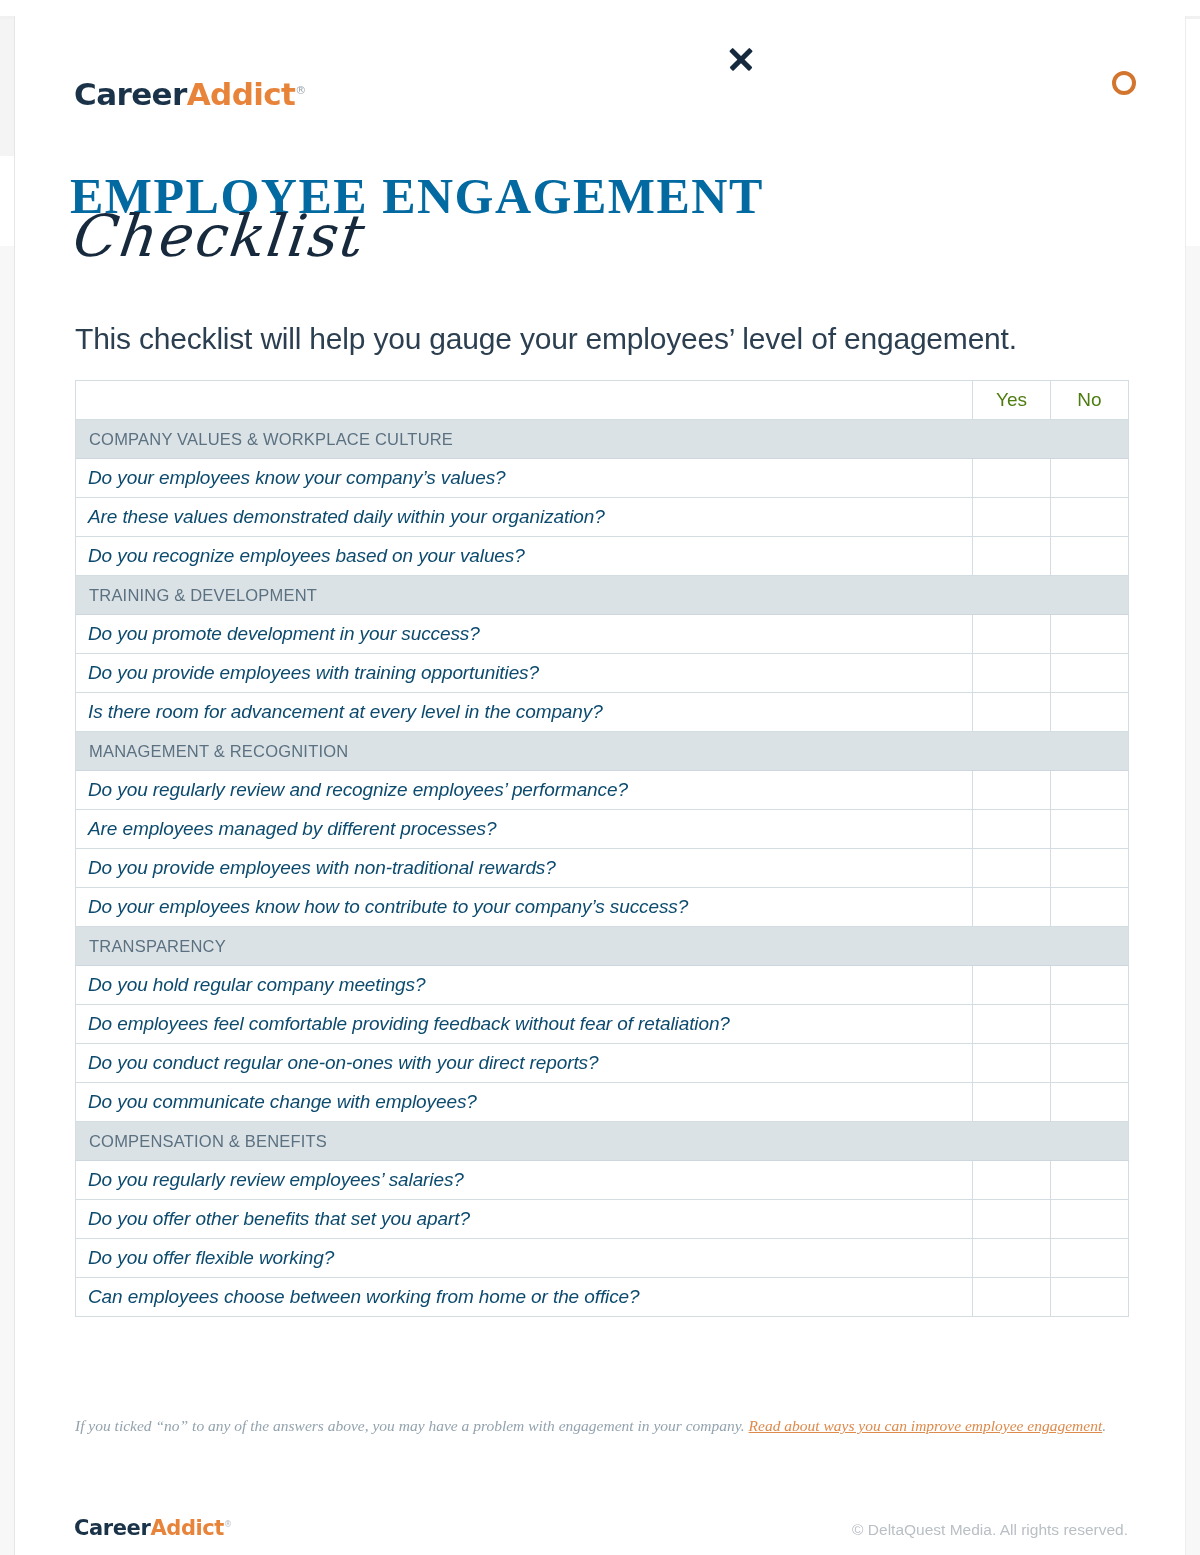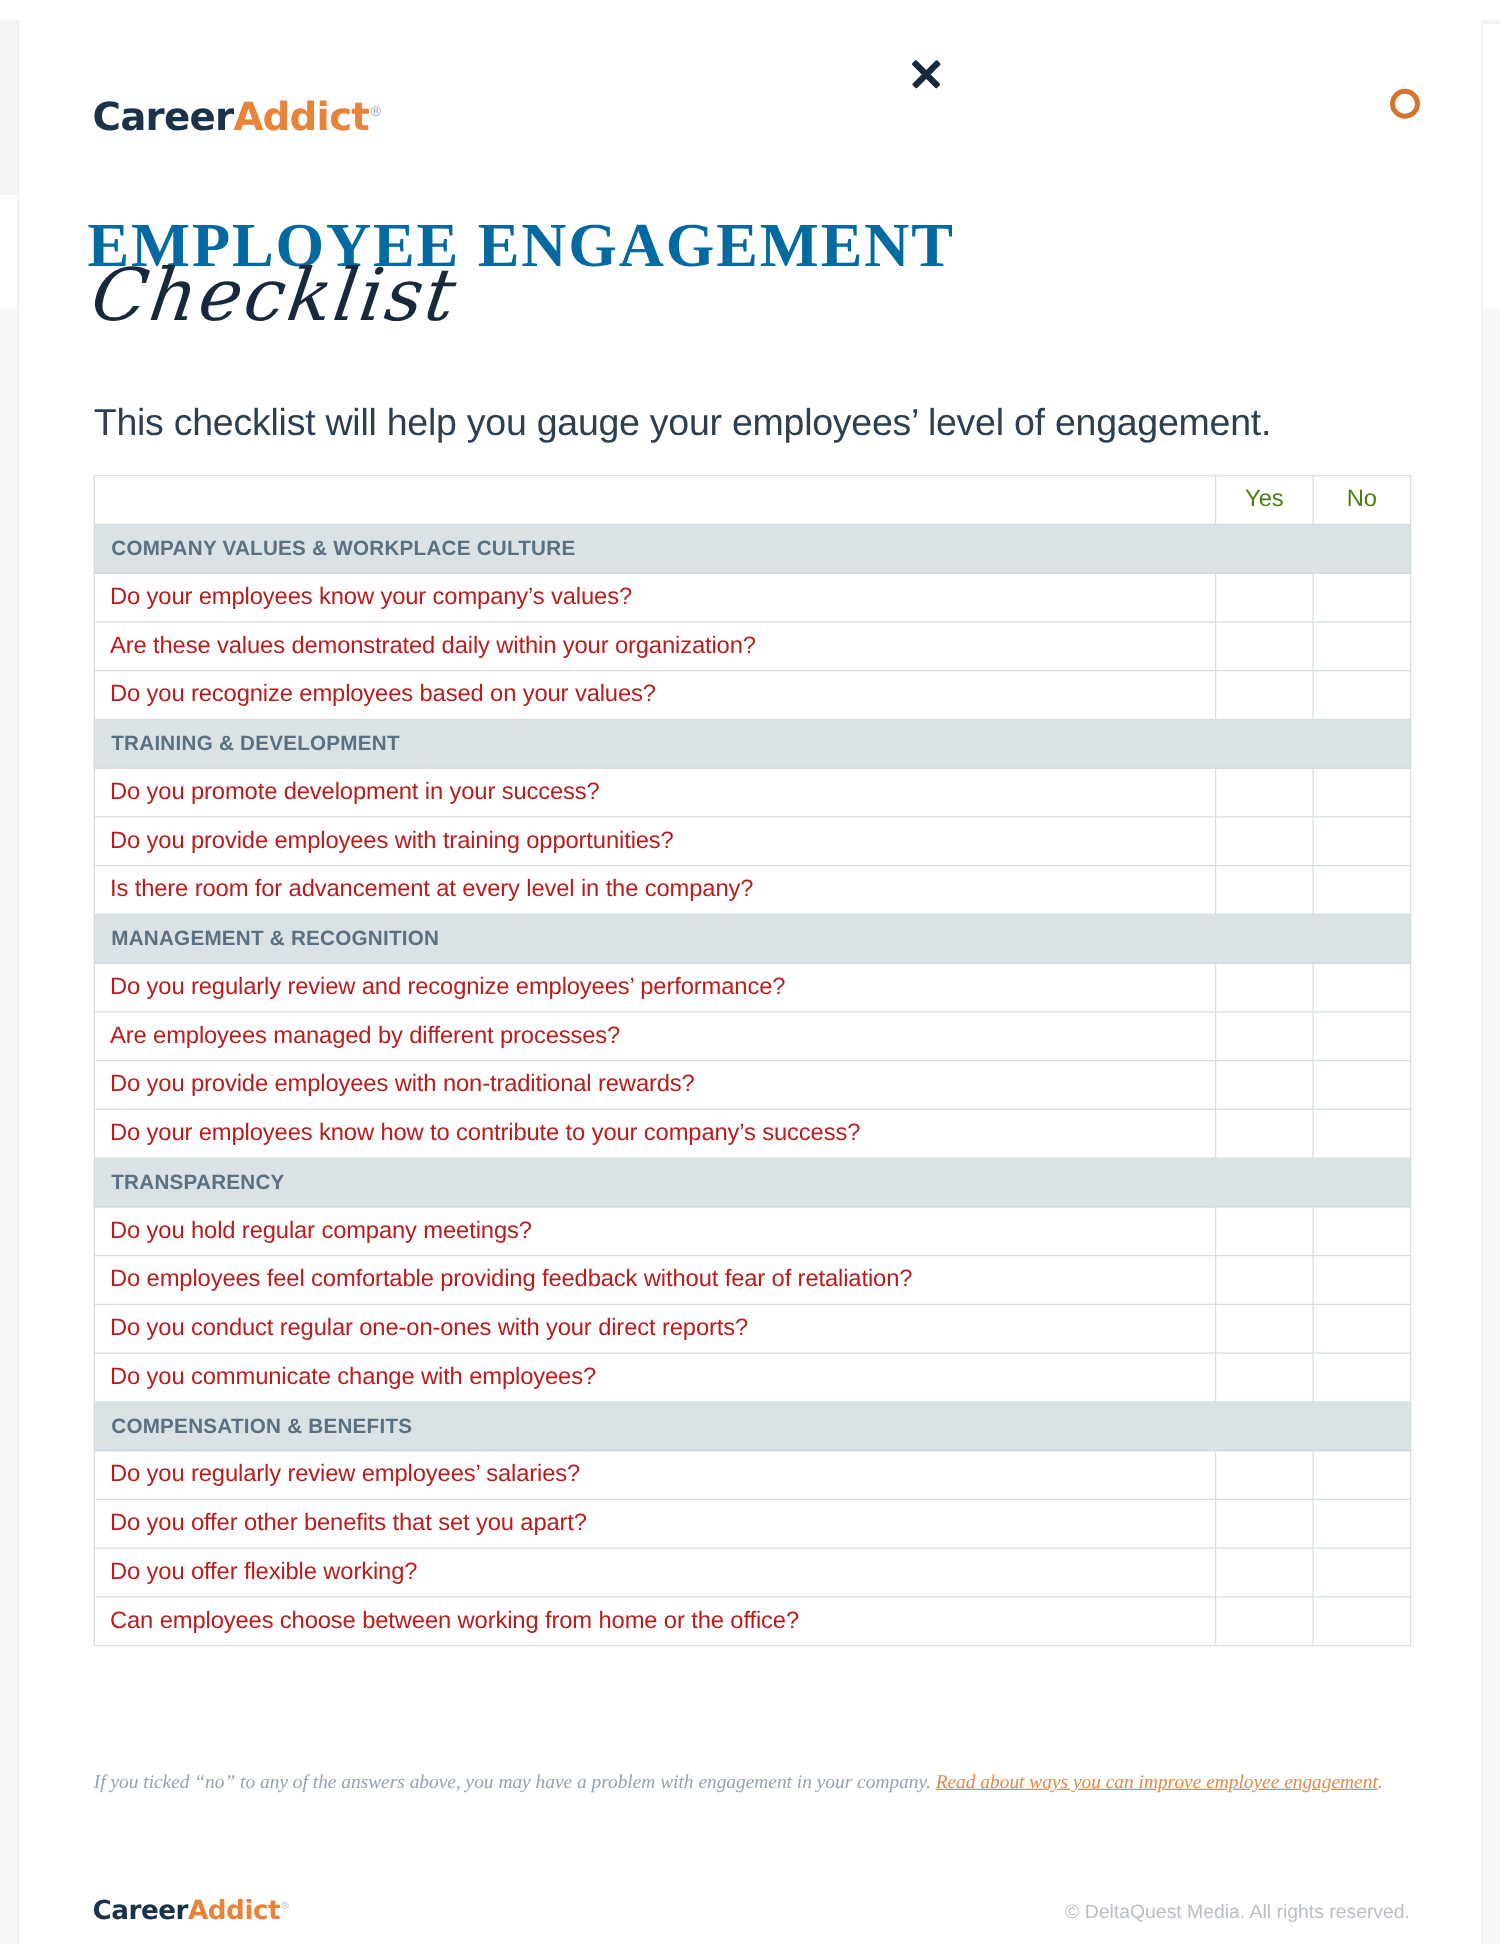--- a/index.html
+++ b/index.html
@@ -192,35 +192,36 @@
   }
   thead th.blank { border-right: 1px solid #d4dde2; }
 
   tr.section-row td {
     background: #dbe2e6;
     border-top: 1px solid #cdd7dd;
     border-bottom: 1px solid #cdd7dd;
     height: 39px;
     padding: 0 0 0 13px;
     font-size: 16.5px;
-    font-weight: bold;
+    font-weight: normal;
     letter-spacing: 0.2px;
     color: #5b7181;
     vertical-align: middle;
   }
   tr.q-row td.q-text {
     height: 39px;
     padding: 0 0 0 12px;
     font-size: 19px;
-    color: #b91c1c;
+    color: #0c4a6e;
     vertical-align: middle;
     background: #ffffff;
     letter-spacing: -0.1px;
     white-space: nowrap;
     overflow: hidden;
+    font-style: italic;
   }
   tr.q-row td.tick {
     background: #ffffff;
   }
 
   
   .footnote {
     position: absolute;
     left: 75px;
     top: 1398px;

